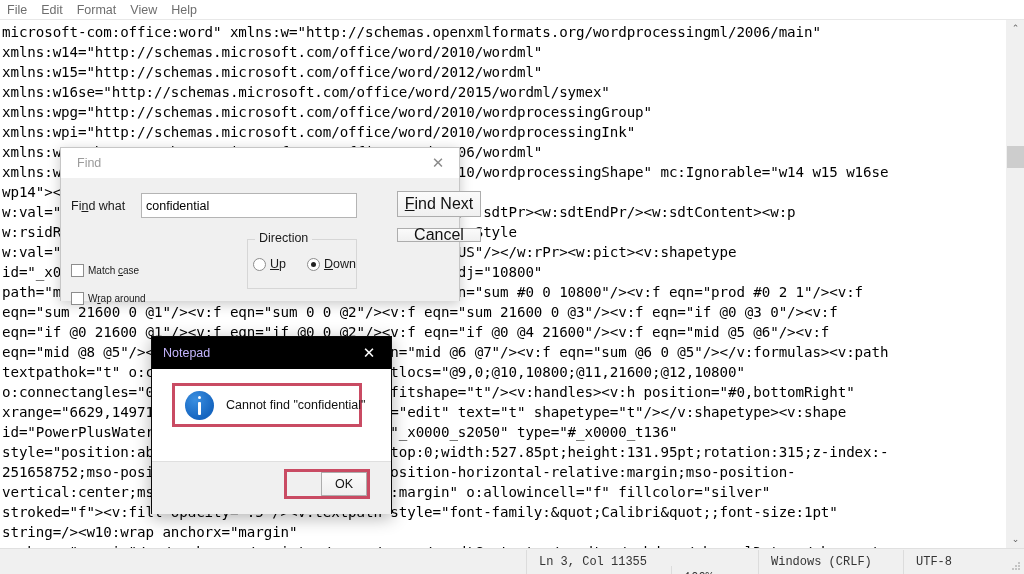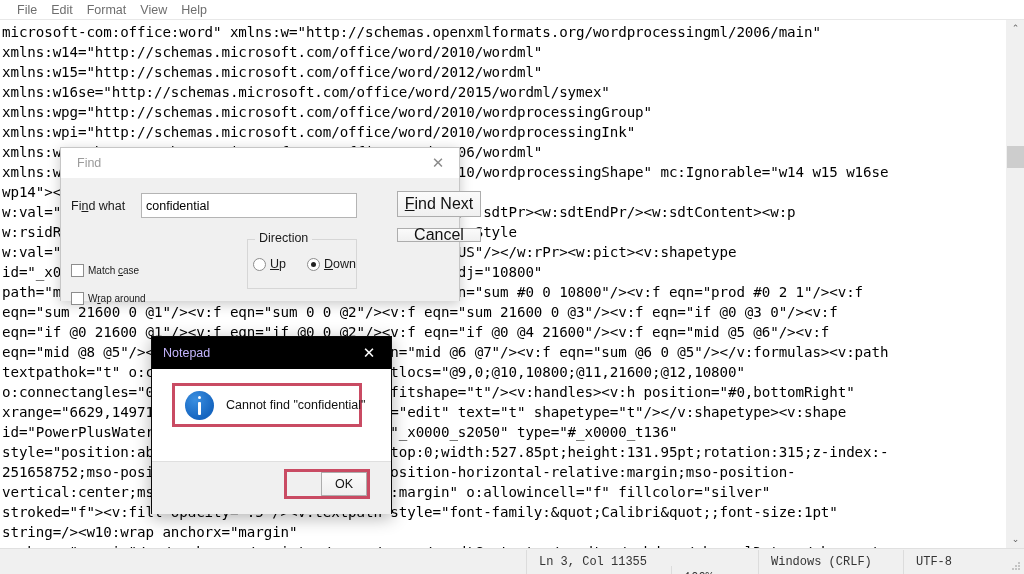--- a/index.html
+++ b/index.html
@@ -19,21 +19,21 @@
 
   
   .menubar {
     position: absolute;
     top: 0; left: 0;
     width: 1024px;
     height: 20px;
     background: #ffffff;
     display: flex;
     align-items: center;
-    padding-left: 10px;
+    padding-left: 0;
     box-sizing: border-box;
     border-bottom: 1px solid #e8e8e8;
   }
   .menu-item {
     font-size: 12.5px;
     color: #6e6e6e;
     padding: 0 7px;
     line-height: 18px;
     white-space: nowrap;
     cursor: default;

